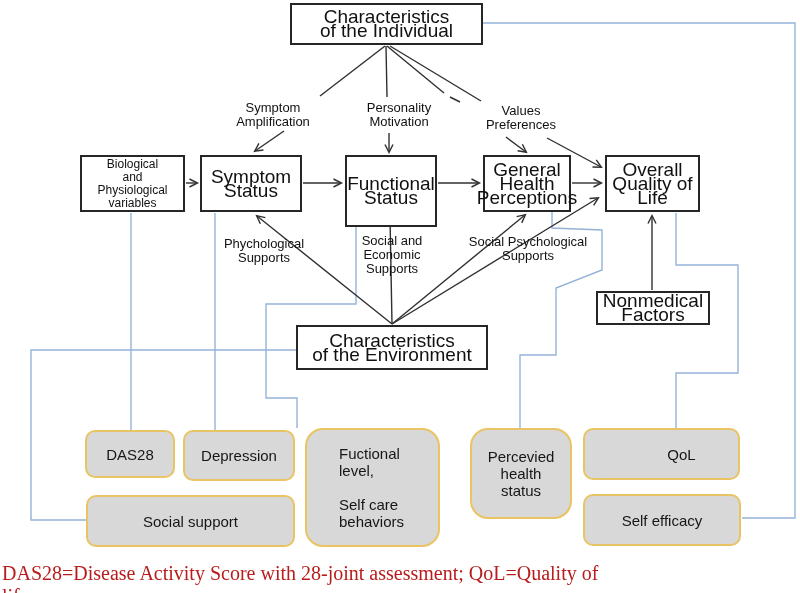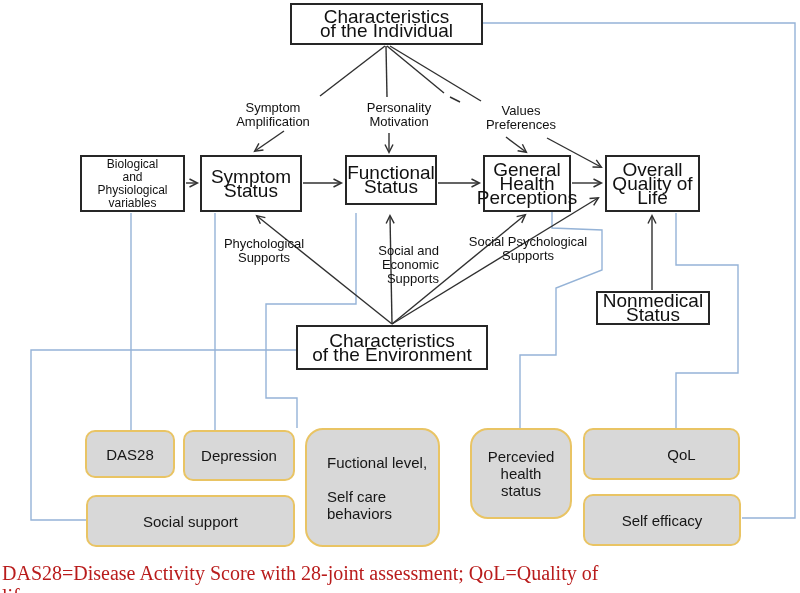--- a/index.html
+++ b/index.html
@@ -24,21 +24,21 @@
   .lbl{
     position:absolute;text-align:center;font-size:13px;line-height:14px;
     white-space:pre-line;
   }
   .measure{
     position:absolute;box-sizing:border-box;background:var(--measure-fill);
     border:2px solid var(--measure-border);display:flex;align-items:center;
     justify-content:center;text-align:center;font-size:15px;line-height:17px;
     white-space:pre-line;color:#161616;
   }
-  .measure.left-align{justify-content:flex-start;text-align:left;padding-left:20px;}
+  .measure.left-align{justify-content:flex-start;text-align:left;padding-left:32px;}
   #caption{
     position:absolute;left:2px;top:562px;width:600px;
     font-family:"Liberation Serif","DejaVu Serif",serif;font-size:20px;color:#b91c1c;
   }
 </style>
 </head>
 <body>
 
 <div id="canvas">
 
@@ -89,50 +89,50 @@
 of the Individual</div>
 
   <div class="box small-text" style="left:80px;top:155px;width:105px;height:57px;">Biological
 and
 Physiological
 variables</div>
 
   <div class="box" style="left:200px;top:155px;width:102px;height:57px;">Symptom
 Status</div>
 
-  <div class="box" style="left:345px;top:155px;width:92px;height:50px;">Functional
+  <div class="box" style="left:345px;top:155px;width:92px;height:72px;">Functional
 Status</div>
 
   <div class="box" style="left:483px;top:155px;width:88px;height:57px;">General
 Health
 Perceptions</div>
 
   <div class="box" style="left:605px;top:155px;width:95px;height:57px;">Overall
 Quality of
 Life</div>
 
   <div class="box" style="left:596px;top:291px;width:114px;height:34px;">Nonmedical
-Status</div>
+Factors</div>
 
   <div class="box" style="left:296px;top:325px;width:192px;height:45px;">Characteristics
 of the Environment</div>
 
   <div class="lbl" style="left:215px;top:101px;width:116px;">Symptom
 Amplification</div>
 
   <div class="lbl" style="left:349px;top:101px;width:100px;">Personality
 Motivation</div>
 
   <div class="lbl" style="left:467px;top:104px;width:108px;">Values
 Preferences</div>
 
   <div class="lbl" style="left:202px;top:237px;width:124px;">Phychological
 Supports</div>
 
-  <div class="lbl" style="left:345px;top:244px;width:94px;text-align:right;">Social and
+  <div class="lbl" style="left:345px;top:234px;width:94px;">Social and
 Economic
 Supports</div>
 
   <div class="lbl" style="left:445px;top:235px;width:166px;">Social Psychological
 Supports</div>
 
   <div class="measure" style="left:85px;top:430px;width:90px;height:48px;border-radius:10px;">DAS28</div>
 
   <div class="measure" style="left:183px;top:430px;width:112px;height:51px;border-radius:10px;">Depression</div>
 

